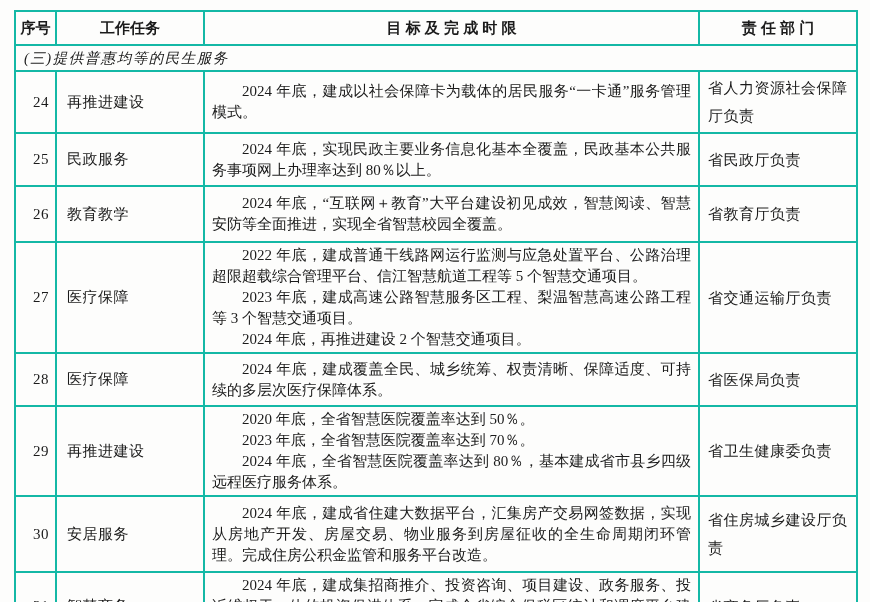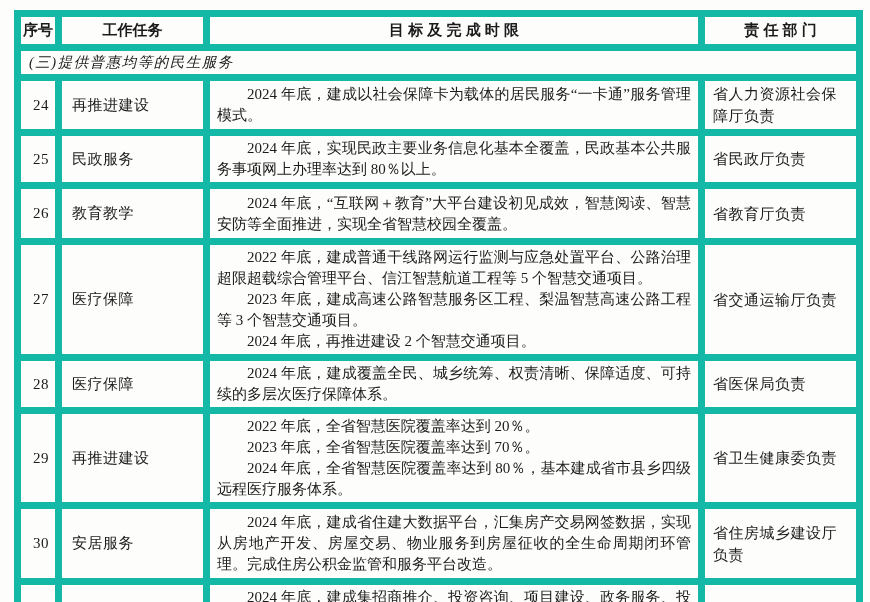--- a/index.html
+++ b/index.html
@@ -15,21 +15,21 @@
     border-collapse: collapse;
     table-layout: fixed;
     width: 842px;
     margin: 10px 14px 0 14px;
   }
   .doc-table col.c-no   { width: 41px; }
   .doc-table col.c-task { width: 148px; }
   .doc-table col.c-goal { width: 495px; }
   .doc-table col.c-dept { width: 158px; }
   .doc-table th, .doc-table td {
-    border: 7px solid #14b8a6;
+    border: 2px solid #14b8a6;
     vertical-align: middle;
     font-size: 15px;
     padding: 2px 6px;
     overflow: hidden;
   }
   .doc-table th {
     font-family: "Liberation Sans", "DejaVu Sans", sans-serif;
     font-weight: bold;
     text-align: center;
     padding: 4px 2px;
@@ -57,21 +57,21 @@
   }
   td.cell-goal p {
     margin: 0;
     text-indent: 2em;
     text-align: justify;
     line-height: 21px;
   }
   td.cell-dept {
     padding-left: 8px;
     padding-right: 6px;
-    line-height: 22px;
+    line-height: 28px;
     letter-spacing: 0.5px;
   }
 </style>
 </head>
 <body>
 
 <table class="doc-table">
   <colgroup>
     <col class="c-no">
       <col class="c-task">
@@ -135,21 +135,21 @@
       <td class="cell-goal">
         <p>2024 年底，建成覆盖全民、城乡统筹、权责清晰、保障适度、可持续的多层次医疗保障体系。</p>
       </td>
       <td class="cell-dept">省医保局负责</td>
     </tr>
 
     <tr style="height:80px;">
       <td class="cell-no">29</td>
       <td class="cell-task">再推进建设</td>
       <td class="cell-goal">
-        <p>2022 年底，全省智慧医院覆盖率达到 20％。</p>
+        <p>2020 年底，全省智慧医院覆盖率达到 50％。</p>
         <p>2023 年底，全省智慧医院覆盖率达到 70％。</p>
         <p>2024 年底，全省智慧医院覆盖率达到 80％，基本建成省市县乡四级远程医疗服务体系。</p>
       </td>
       <td class="cell-dept">省卫生健康委负责</td>
     </tr>
 
     <tr style="height:76px;">
       <td class="cell-no">30</td>
       <td class="cell-task">安居服务</td>
       <td class="cell-goal">

